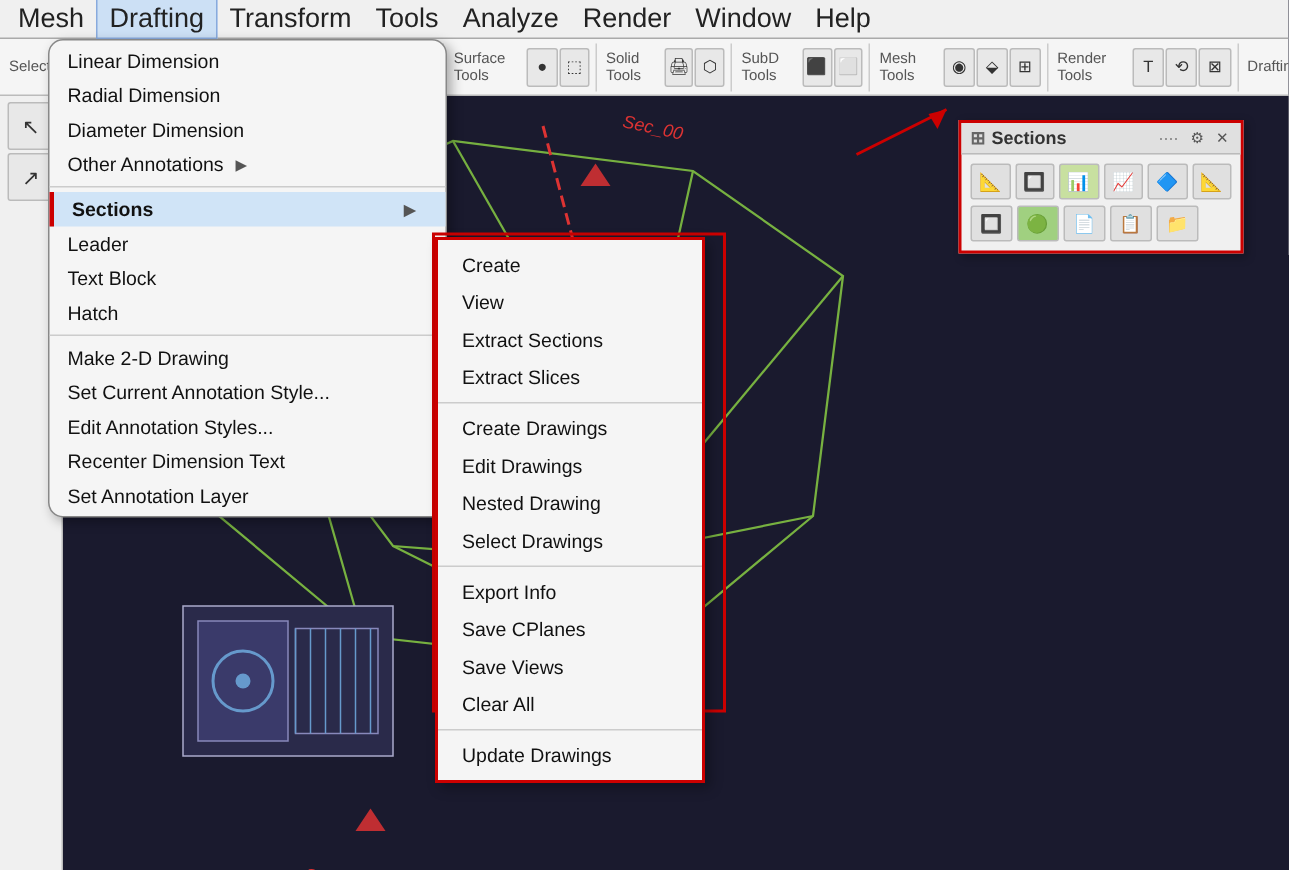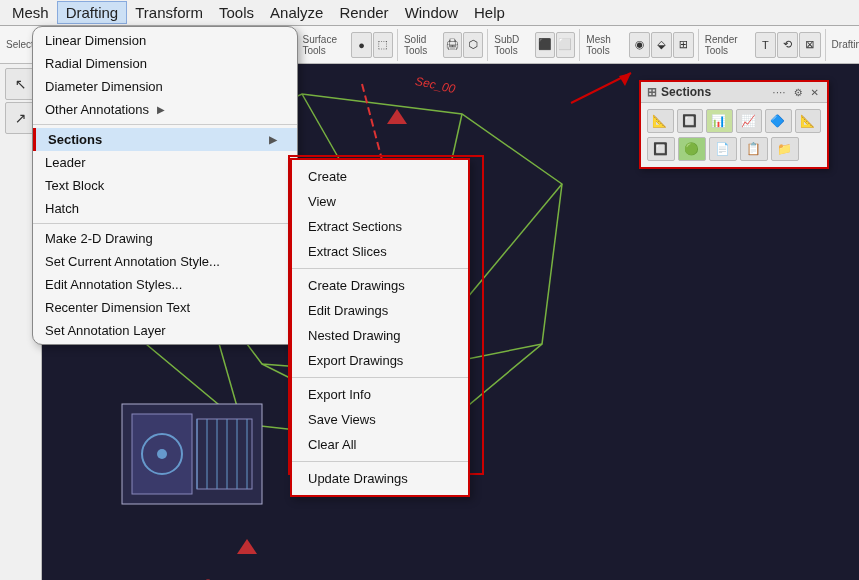--- a/index.html
+++ b/index.html
@@ -20,21 +20,21 @@
       display: flex;
       align-items: center;
       height: 26px;
       padding: 0 4px;
       position: relative;
       z-index: 100;
     }
     .menubar-item {
       padding: 2px 8px;
       cursor: pointer;
-      font-size: 15px;
+      font-size: 18px;
       color: #222;
       white-space: nowrap;
     }
     .menubar-item:hover, .menubar-item.active {
       background: #d0e4f7;
     }
     .menubar-item.active {
       background: #cce0f5;
       border: 1px solid #88aadd;
     }
@@ -415,25 +415,28 @@
   <div class="submenu-item">
     <span>Create Drawings</span>
   </div>
   <div class="submenu-item">
     <span>Edit Drawings</span>
   </div>
   <div class="submenu-item">
     <span>Nested Drawing</span>
   </div>
   <div class="submenu-item">
-    <span>Export Drawings</span>
+    <span>Select Drawings</span>
   </div>
   <div class="submenu-separator"></div>
   <div class="submenu-item">
     <span>Export Info</span>
+  </div>
+  <div class="submenu-item">
+    <span>Save CPlanes</span>
   </div>
   <div class="submenu-item">
     <span>Save Views</span>
   </div>
   <div class="submenu-item">
     <span>Clear All</span>
   </div>
   <div class="submenu-separator"></div>
   <div class="submenu-item">
     <span>Update Drawings</span>

